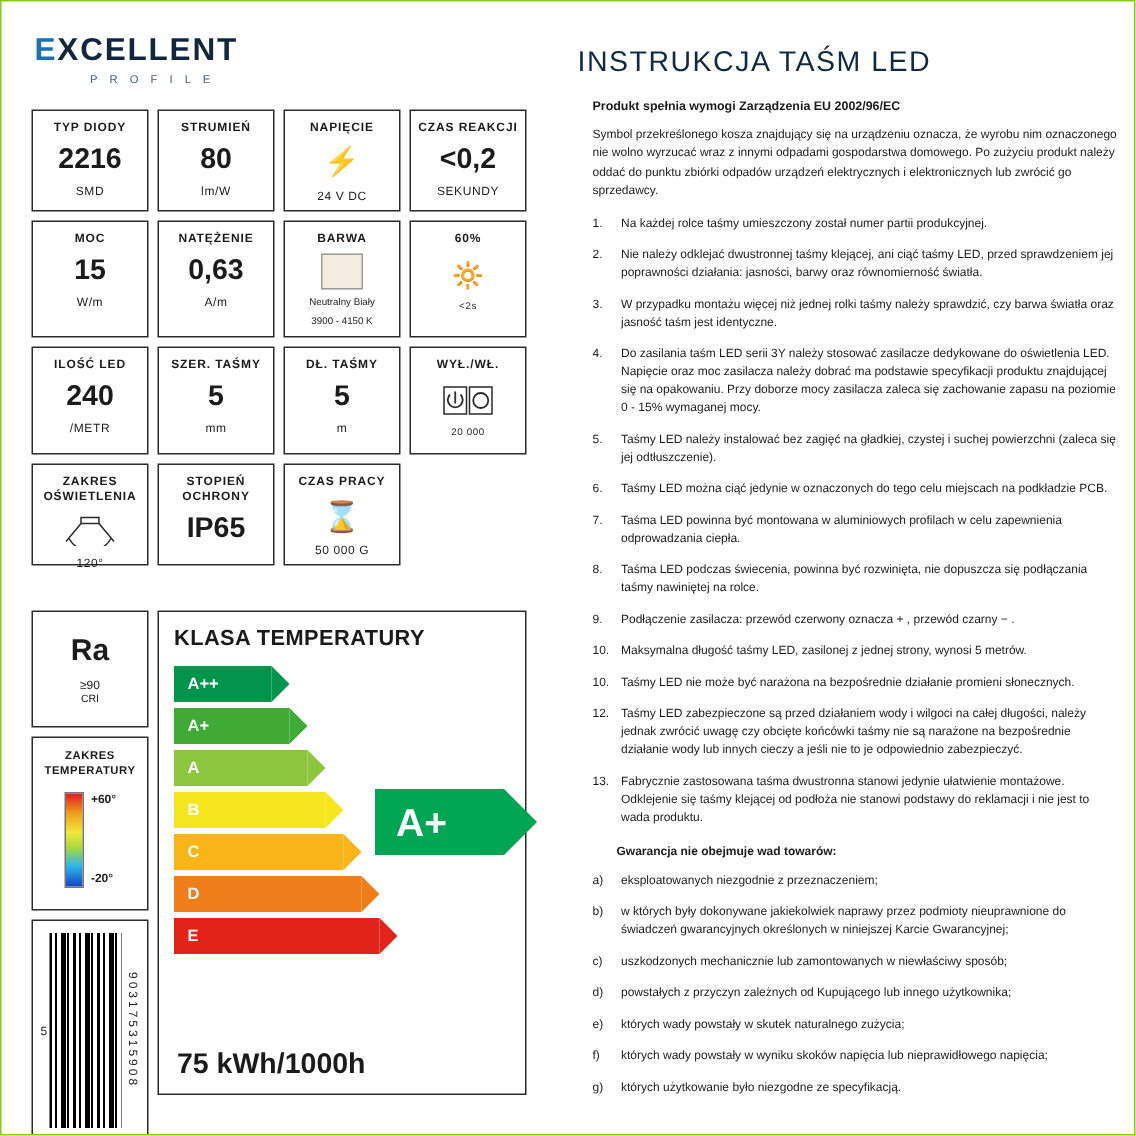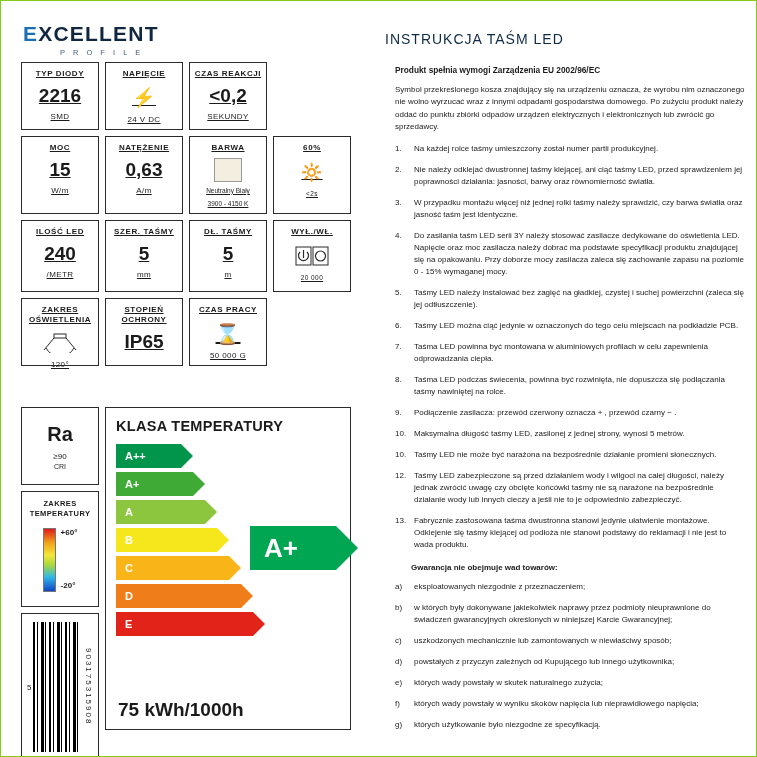--- a/index.html
+++ b/index.html
@@ -25,25 +25,25 @@
   .brand-name{
     font-size:21px;font-weight:bold;letter-spacing:1.2px;color:#10273f;
     line-height:1;
   }
   .brand-name .x{color:#1a6fb5;}
   .brand-sub{
     font-size:7.5px;letter-spacing:3px;color:#44607c;margin-top:4px;margin-left:37px;
   }
   .doc-title{
     position:absolute;left:384px;top:30px;
-    font-size:14px;letter-spacing:1px;color:#0f2a45;
+    font-size:19px;letter-spacing:1px;color:#0f2a45;
   }
   
   .specs{
-    position:absolute;left:20px;top:61px;width:382px;text-decoration:underline;
+    position:absolute;left:20px;top:72px;width:382px;
   }
   .spec-row{display:flex;gap:6px;margin-bottom:6px;}
   .cell{
     width:78px;box-sizing:border-box;
     border:1px solid #2b2b2b;
     text-align:center;
     padding:6px 2px 5px;
     display:flex;flex-direction:column;align-items:center;justify-content:flex-start;
   }
   .cell.h1{height:68px;}
@@ -154,20 +154,25 @@
 
   <div class="doc-title">INSTRUKCJA TAŚM LED</div>
 
   <div class="specs">
 
     <div class="spec-row">
       <div class="cell h1">
         <div class="c-label">TYP DIODY</div>
         <div class="c-val">2216</div>
         <div class="c-unit">SMD</div>
+      </div>
+      <div class="cell h1">
+        <div class="c-label">STRUMIEŃ</div>
+        <div class="c-val">80</div>
+        <div class="c-unit">lm/W</div>
       </div>
       <div class="cell h1">
         <div class="c-label">NAPIĘCIE</div>
         <div class="ic">
             <span class="bolt">⚡</span>
           </div>
         <div class="c-unit">24 V DC</div>
       </div>
       <div class="cell h1">
         <div class="c-label">CZAS REAKCJI</div>

